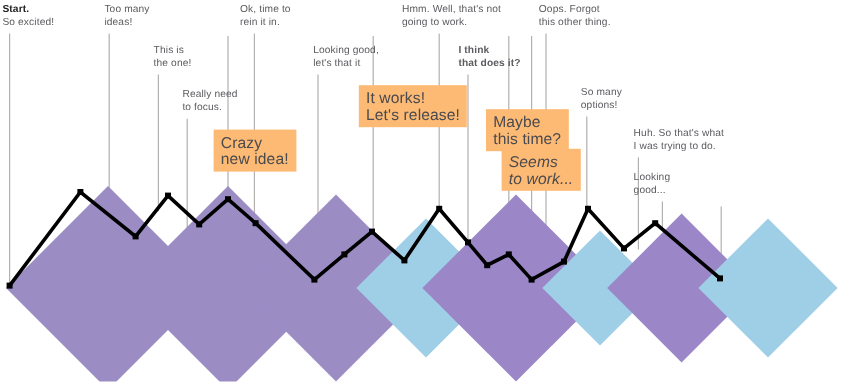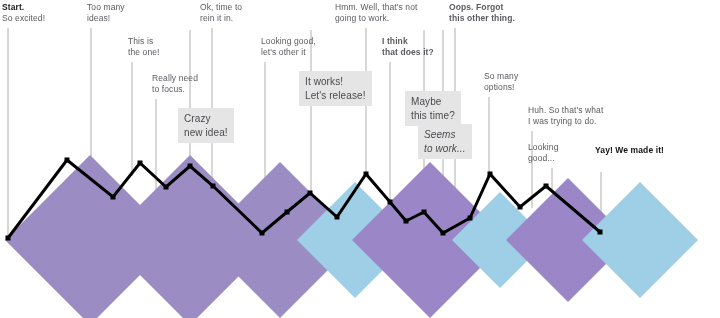--- a/index.html
+++ b/index.html
@@ -1,20 +1,20 @@
 <!DOCTYPE html>
 <html><head>
 <meta charset="utf-8">
 <style>
   html,body{margin:0;padding:0;background:#ffffff;}
   body{width:720px;height:318px;font-family:"Liberation Sans",sans-serif;overflow:hidden;position:relative;}
   #stage{position:relative;width:700px;height:318px;}
   svg#art{position:absolute;left:0;top:0;width:720px;height:318px;}
   .anno{position:absolute;font-size:8.5px;line-height:11px;color:#5b5b60;white-space:pre;letter-spacing:.1px;}
-  .anno.boxed{background:#e5e5e5;color:#4a4a4f;font-size:10px;line-height:13.5px;padding:4px 6px 4px 6px;}
+  .anno.boxed{background:#fdba74;color:#4a4a4f;font-size:13px;line-height:13.5px;padding:4px 6px 4px 6px;}
   .anno.start{color:#1b1b1b;font-weight:bold;}
   .anno.start .sub{font-weight:normal;color:#5b5b60;}
   .anno.finish .ttl{color:#111;font-weight:bold;}
   .anno.finish .sub{color:#5b5b60;font-weight:normal;}
 </style>
 </head>
 <body>
 
 <div id="stage">
 
@@ -75,27 +75,27 @@
         <rect x="597.5" y="229.5" width="5" height="5" fill="#000000"></rect>
       </g>
   </svg>
 
   <div id="annos">
       <div class="anno start" style="left: 2px; top: 2px;"><div class="ttl">Start.</div><div class="sub">So excited!</div></div>
       <div class="anno" style="left: 87px; top: 2px;"><div>Too many</div><div>ideas!</div></div>
       <div class="anno" style="left: 128px; top: 36px;"><div>This is</div><div>the one!</div></div>
       <div class="anno" style="left: 152px; top: 73px;"><div>Really need</div><div>to focus.</div></div>
       <div class="anno" style="left: 200px; top: 2px;"><div>Ok, time to</div><div>rein it in.</div></div>
-      <div class="anno" style="left: 261px; top: 36px;"><div>Looking good,</div><div>let's other it</div></div>
+      <div class="anno" style="left: 261px; top: 36px;"><div>Looking good,</div><div>let's that it</div></div>
       <div class="anno boxed" style="left: 299px; top: 71px;"><div>It works!</div><div>Let's release!</div></div>
       <div class="anno boxed" style="left: 178px; top: 108px;"><div>Crazy</div><div>new idea!</div></div>
       <div class="anno" style="left: 335px; top: 2px;"><div>Hmm. Well, that's not</div><div>going to work.</div></div>
       <div class="anno" style="left: 382px; top: 36px; font-weight: bold;"><div>I think</div><div>that does it?</div></div>
       <div class="anno boxed" style="left: 405px; top: 71px; margin-top: 20px;"><div>Maybe</div><div>this time?</div></div>
       <div class="anno boxed" style="left: 418px; top: 124px; font-style: italic;"><div>Seems</div><div>to work...</div></div>
-      <div class="anno" style="left: 449px; top: 2px; font-weight: bold;"><div>Oops. Forgot</div><div>this other thing.</div></div>
+      <div class="anno" style="left: 449px; top: 2px;"><div>Oops. Forgot</div><div>this other thing.</div></div>
       <div class="anno" style="left: 484px; top: 71px;"><div>So many</div><div>options!</div></div>
       <div class="anno" style="left: 528px; top: 105px;"><div>Huh. So that's what</div><div>I was trying to do.</div></div>
       <div class="anno" style="left: 528px; top: 142px;"><div>Looking</div><div>good...</div></div>
-      <div class="anno finish" style="left: 595px; top: 145px;"><div class="ttl">Yay! We made it!</div></div>
+      <div class="anno finish" style="left: 595px; top: 145px;"></div>
     </div>
 
 </div>
 
 </body></html>

